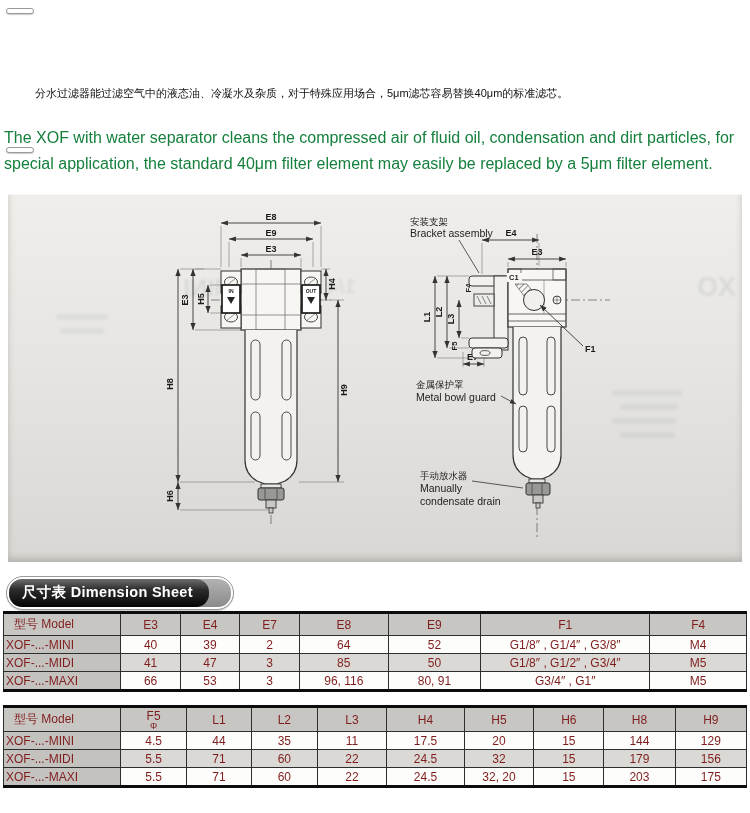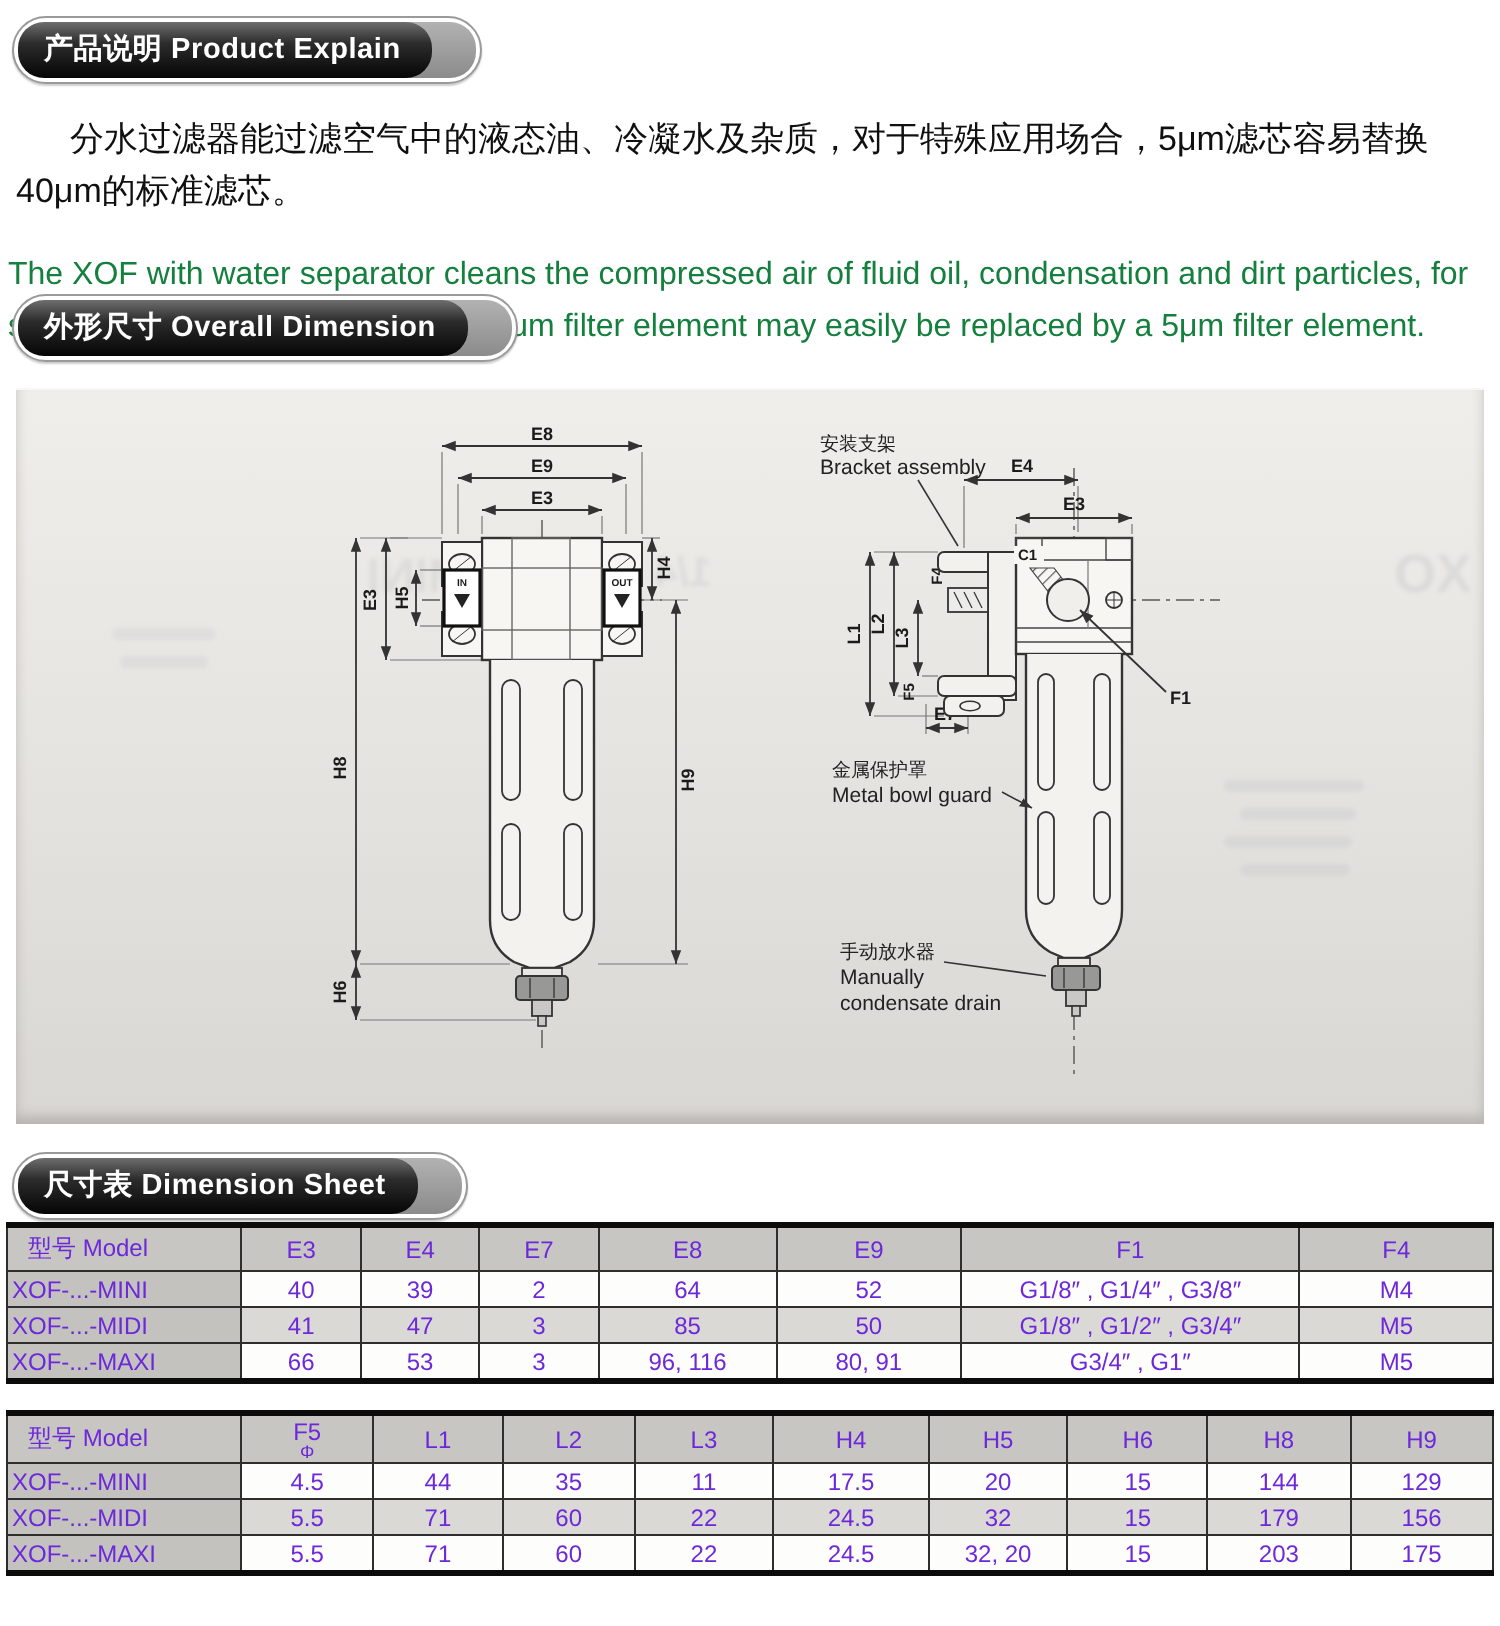--- a/index.html
+++ b/index.html
@@ -9,59 +9,57 @@
   }
   
   .banner{position:absolute;display:flex;align-items:stretch;border:1px solid #9a9a9a;
     border-radius:17px;background:#fff;padding:2px;box-shadow:0 1px 1px rgba(0,0,0,.2);}
   .banner .pill{position:relative;z-index:2;background:linear-gradient(180deg,#6e6e6e 0%,#2c2c2c 38%,#050505 100%);
     border-radius:13px;color:#fff;font-size:14.5px;font-weight:700;letter-spacing:.3px;
     padding:4px 16px 5px 13px;white-space:nowrap;}
   .banner .tail{width:46px;margin-left:-24px;border-radius:13px;z-index:1;
     background:linear-gradient(180deg,#b2b2b2 0%,#8b8b8b 100%);}
   
-  .para-zh{position:absolute;left:8px;right:6px;font-size:17px;line-height:1.5;
-    text-indent:27px;color:#101010;}
+  .para-zh{position:absolute;left:8px;right:6px;font-size:11px;line-height:1.5;
+    text-indent:27px;color:#101010;margin-top:28px;}
   .para-en{position:absolute;left:4px;right:2px;font-size:16px;line-height:1.6;color:#15803d;margin-top:40px;}
   
   .panel{position:absolute;left:8px;top:194px;width:734px;height:368px;
     background:linear-gradient(180deg,#f0eeea 0%,#e7e5e1 45%,#d9d7d3 100%);
     box-shadow:inset 0 1px 0 #f8f7f5, inset 0 -4px 6px rgba(120,118,114,.35);}
   
   .tbl-wrap{position:absolute;left:3px;right:3px;}
-  table{border-collapse:collapse;width:100%;table-layout:fixed;font-size:12px;color:#6d28d9;
+  table{border-collapse:collapse;width:100%;table-layout:fixed;font-size:12px;color:#7f1d1d;
     border-top:3px solid #0c0c0c;border-bottom:3px solid #0c0c0c;}
   th,td{border:1px solid #2e2e2e;text-align:center;padding:1px 2px;overflow:hidden;white-space:nowrap;}
   th{background:#c7c6c3;font-weight:400;height:19px;}
   th .sub{font-size:9px;line-height:8px;margin-top:-1px;}
   td{height:15px;background:#fdfdfc;}
   td.model{background:#c3c2bf;text-align:left;}
   tr.shaded td{background:#dad9d5;}
   tr.shaded td.model{background:#c3c2bf;}
   th:first-child{text-align:left;padding-left:10px;}
   
   .dl{font:600 9px "Liberation Sans",sans-serif;fill:#1b1b1b;}
   .dls{font:600 7.5px "Liberation Sans",sans-serif;fill:#1b1b1b;}
   .an-zh{font:500 9.5px "Liberation Sans",sans-serif;fill:#222;}
   .an-en{font:400 10.5px "Liberation Sans",sans-serif;fill:#222;}
   .wm{font:700 24px "Liberation Sans",sans-serif;fill:#97a0ae;opacity:.18;}
 </style>
 </head>
 <body>
 
 <div class="banner" style="left:6px;top:8px;">
-  <div class="pill">产品说明 Product Explain</div>
   <div class="tail"></div>
 </div>
 
 <div class="para-zh" style="top:57px;">分水过滤器能过滤空气中的液态油、冷凝水及杂质，对于特殊应用场合，5μm滤芯容易替换40μm的标准滤芯。</div>
 <div class="para-en" style="top:85px;">The XOF with water separator cleans the compressed air of fluid oil, condensation and dirt particles, for special application, the standard 40μm filter element may easily be replaced by a 5μm filter element.</div>
 
 <div class="banner" style="left:6px;top:147px;">
-  <div class="pill">外形尺寸 Overall Dimension</div>
   <div class="tail"></div>
 </div>
 
 <div class="panel">
 <svg width="734" height="368" viewBox="0 0 734 368" xmlns="http://www.w3.org/2000/svg">
   <defs>
     <marker id="mE" viewBox="0 0 10 10" refX="9" refY="5" markerWidth="8.5" markerHeight="8.5" orient="auto-start-reverse">
       <path d="M0,1.6 L9,5 L0,8.4 Z" fill="#333"></path>
     </marker>
     <pattern id="hatch" width="4" height="4" patternUnits="userSpaceOnUse" patternTransform="rotate(45)">

